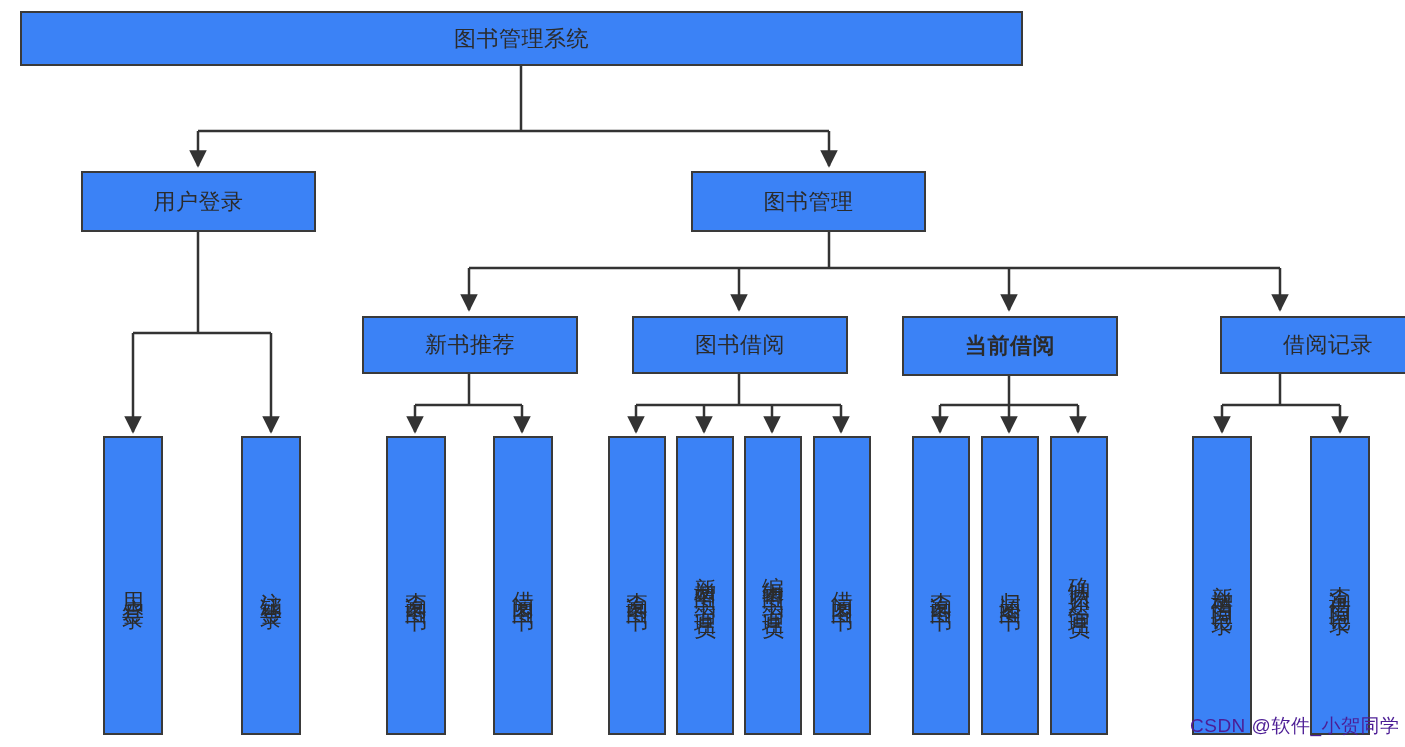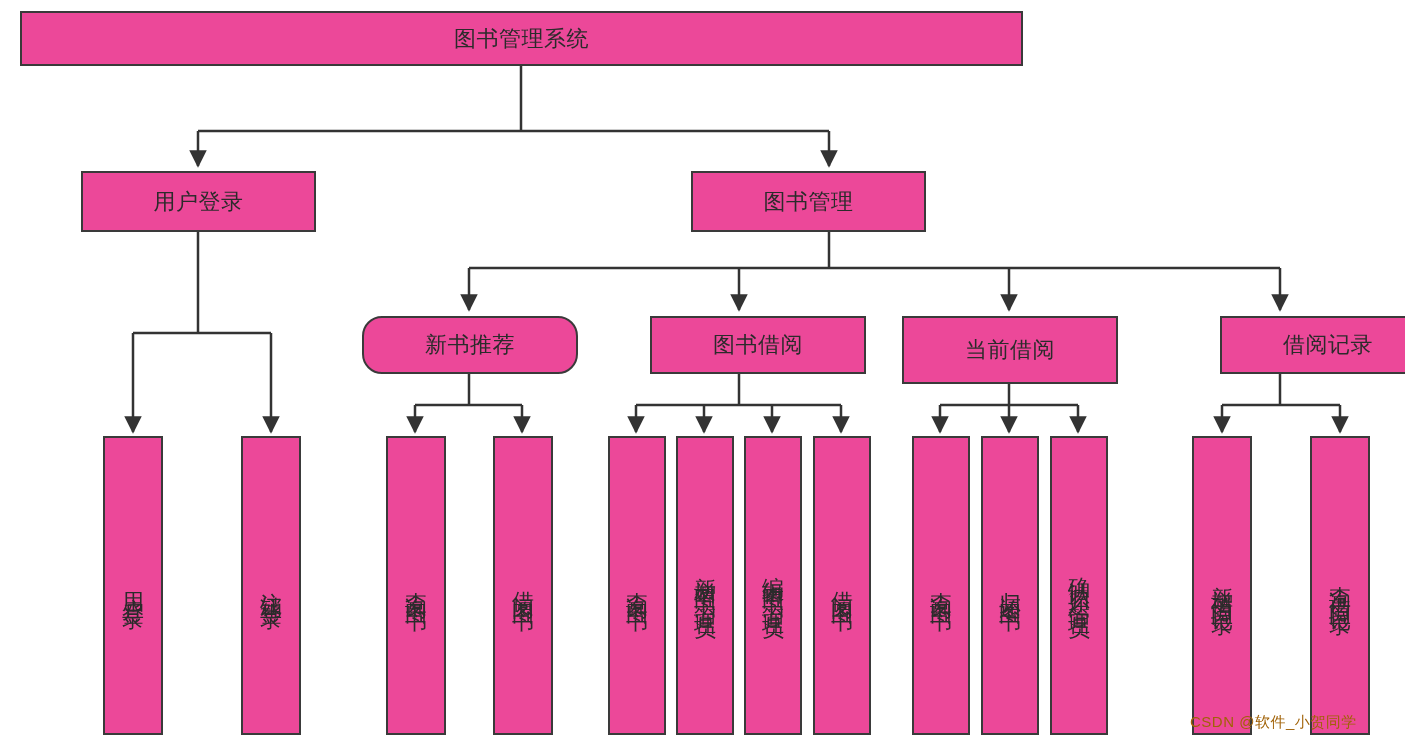--- a/index.html
+++ b/index.html
@@ -23,21 +23,21 @@
     position: absolute;
     left: 0;
     top: 0;
     width: 1405px;
     height: 747px;
     pointer-events: none;
   }
   .node {
     position: absolute;
     box-sizing: border-box;
-    background: #ec4899;
+    background: #3b82f6;
     border: 2px solid #3a3a3a;
     display: flex;
     align-items: center;
     justify-content: center;
     color: #2b2b2b;
   }
   .node.horiz {
     font-size: 22px;
     letter-spacing: 0.5px;
   }
@@ -48,22 +48,22 @@
   .node.vert .vtext {
     writing-mode: vertical-rl;
     text-orientation: upright;
     line-height: 1.0;
     letter-spacing: 6px;
     white-space: nowrap;
     display: block;
   }
   .watermark {
     position: absolute;
-    color: #a16207;
-    font-size: 15px;
+    color: #4c1d95;
+    font-size: 19px;
     white-space: nowrap;
     left: 1190px;
     top: 713px;
     letter-spacing: 0.5px;
   }
 </style>
 </head>
 <body>
 
 <div id="diagram-root">
@@ -122,27 +122,27 @@
     <span>图书管理系统</span>
   </div>
 
   <div class="node horiz" style="left:81px; top:171px; width:235px; height:61px;">
     <span>用户登录</span>
   </div>
   <div class="node horiz" style="left:691px; top:171px; width:235px; height:61px;">
     <span>图书管理</span>
   </div>
 
-  <div class="node horiz" style="left:362px; top:316px; width:216px; height:58px;border-radius:20px;">
+  <div class="node horiz" style="left:362px; top:316px; width:216px; height:58px;">
     <span>新书推荐</span>
   </div>
-  <div class="node horiz" style="left:632px; top:316px; width:216px; height:58px;margin-left:18px;">
+  <div class="node horiz" style="left:632px; top:316px; width:216px; height:58px;">
     <span>图书借阅</span>
   </div>
-  <div class="node horiz" style="left:902px; top:316px; width:216px; height:68px;">
+  <div class="node horiz" style="left:902px; top:316px; width:216px; height:60px;font-weight:bold;">
     <span>当前借阅</span>
   </div>
   <div class="node horiz" style="left:1172px; top:316px; width:216px; height:58px;margin-left:48px;">
     <span>借阅记录</span>
   </div>
 
   <div class="node vert" style="left:103px; top:436px; width:60px; height:299px;">
     <span class="vtext">用户登录</span>
   </div>
   <div class="node vert" style="left:241px; top:436px; width:60px; height:299px;">

